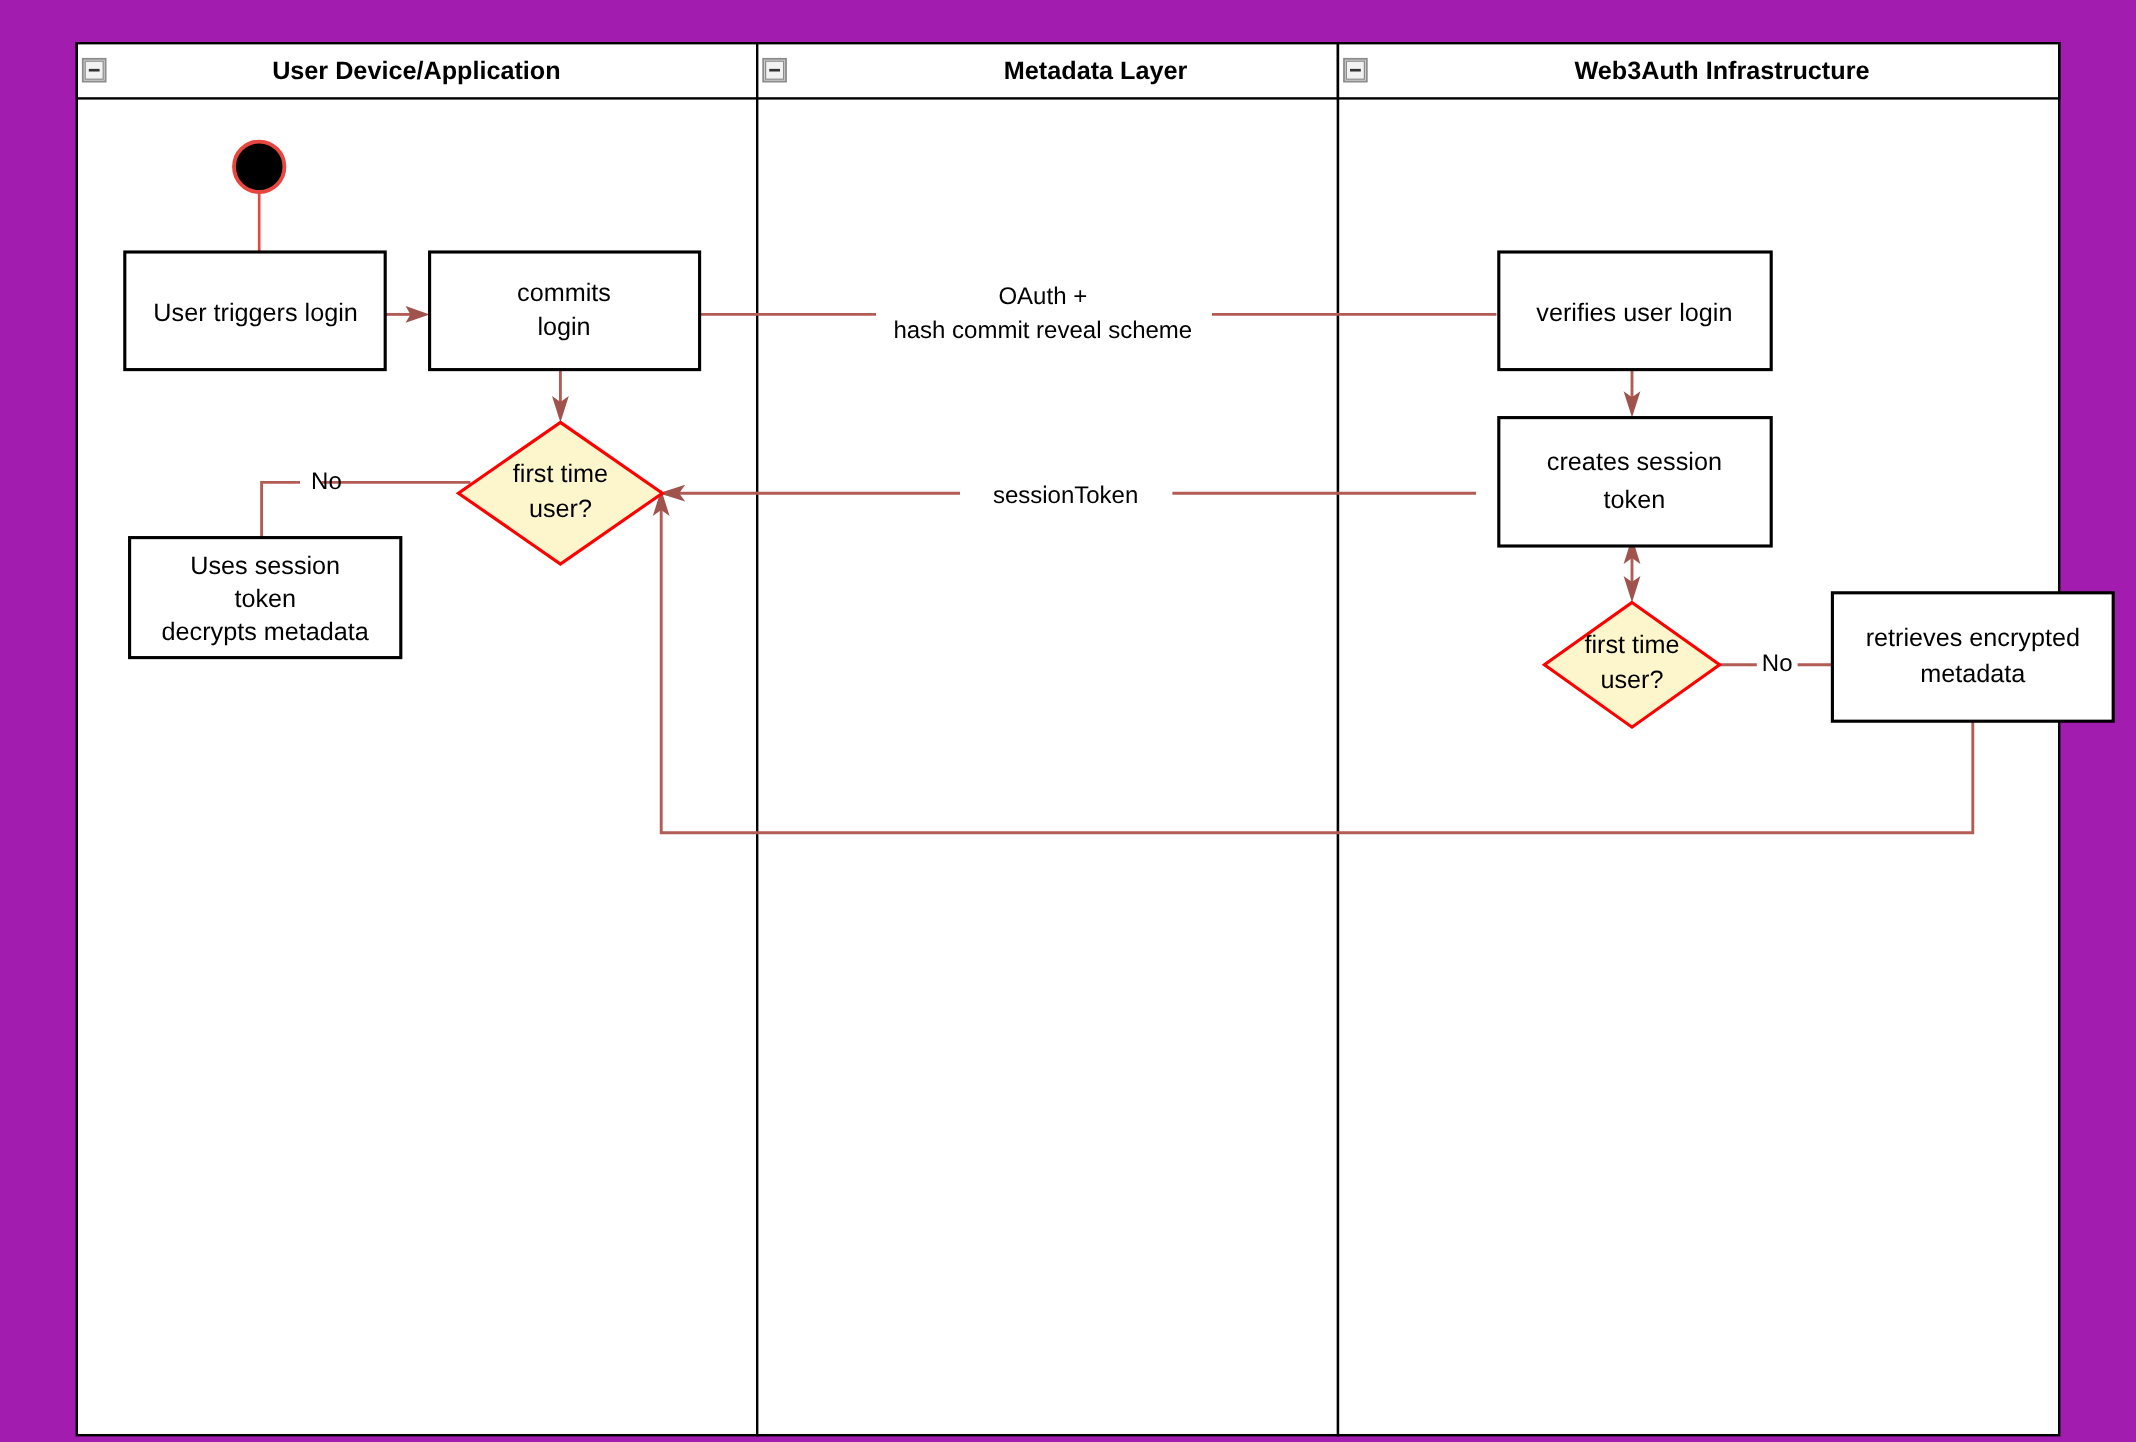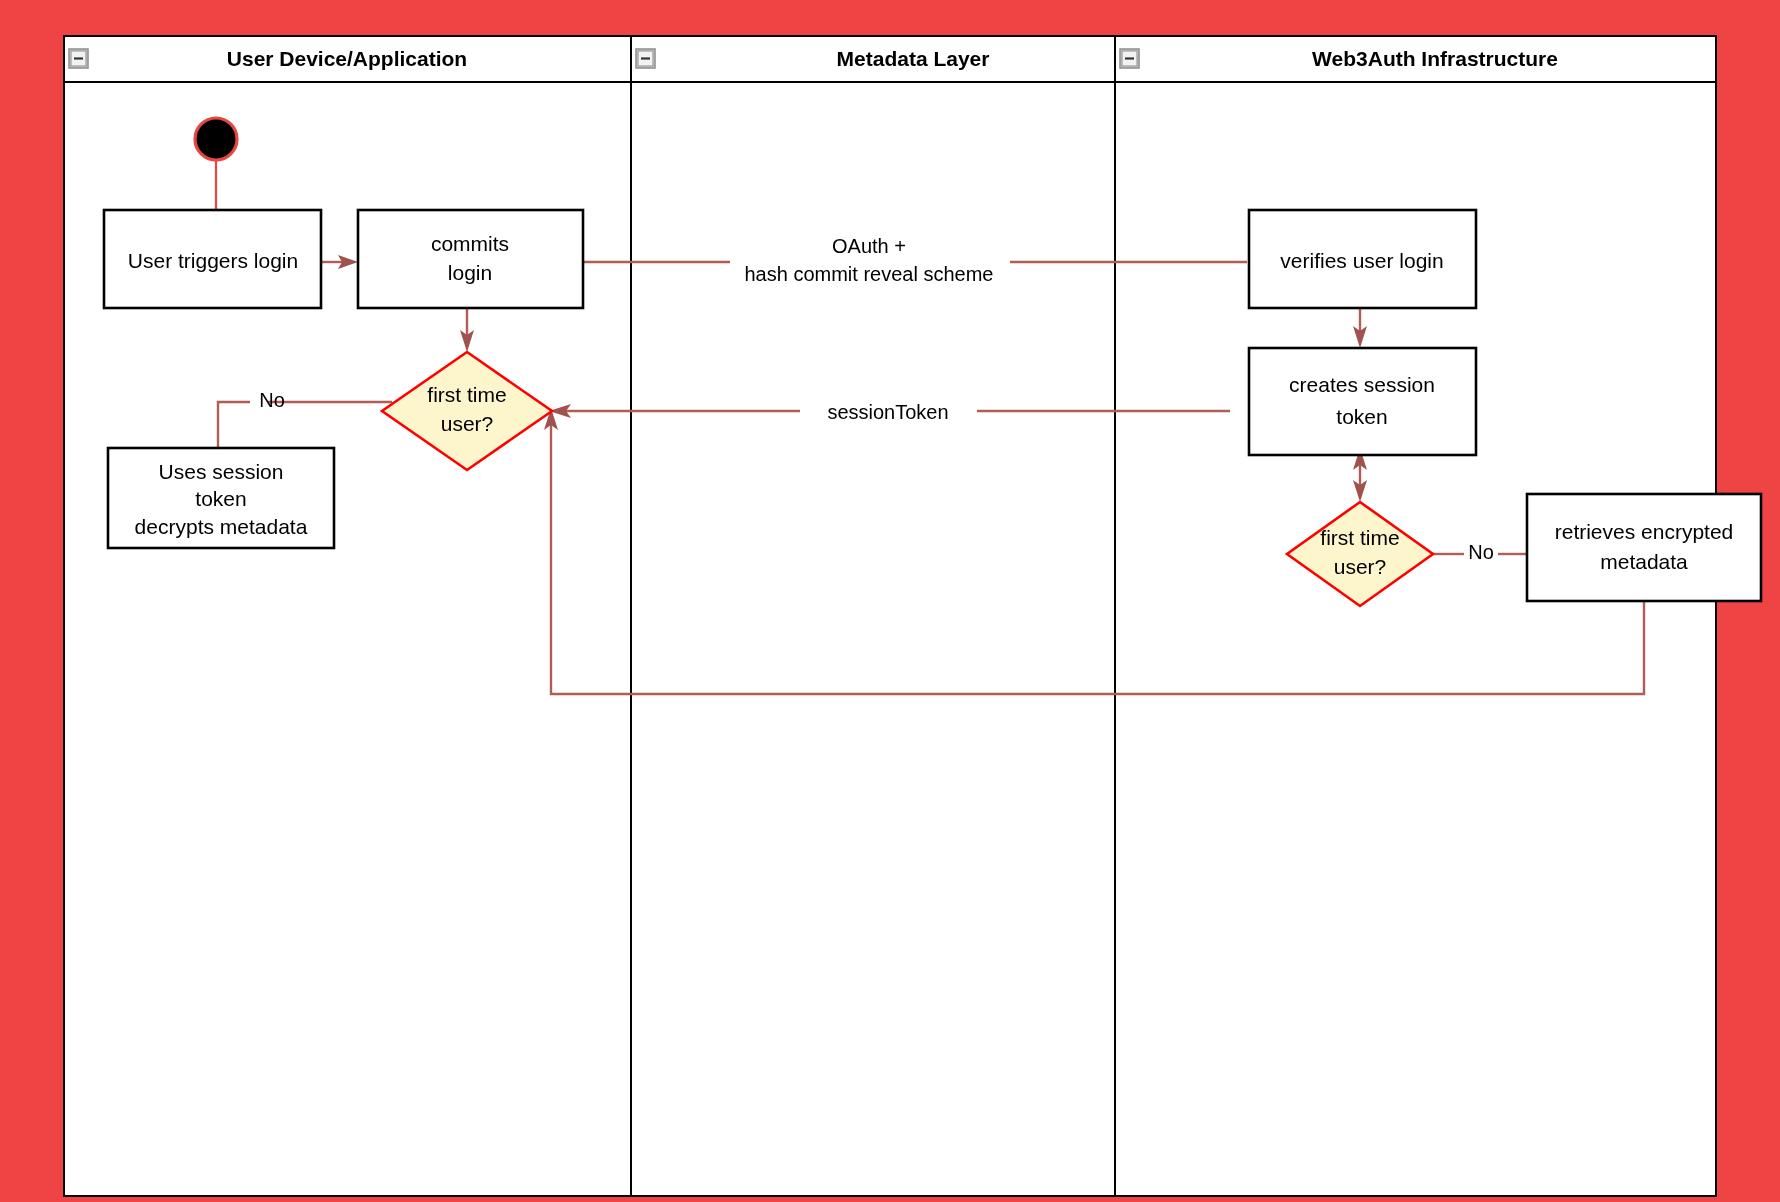--- a/index.html
+++ b/index.html
@@ -5,21 +5,21 @@
   html, body {
     margin: 0;
     padding: 0;
     background: #ffffff;
     font-family: "Liberation Sans", sans-serif;
   }
   #stage {
     position: relative;
     width: 1780px;
     height: 1202px;
-    background: #ef4444;
+    background: #a21caf;
     overflow: hidden;
   }
   svg#diagram {
     position: absolute;
     left: 0;
     top: 0;
     width: 1780px;
     height: 1202px;
     display: block;
   }

